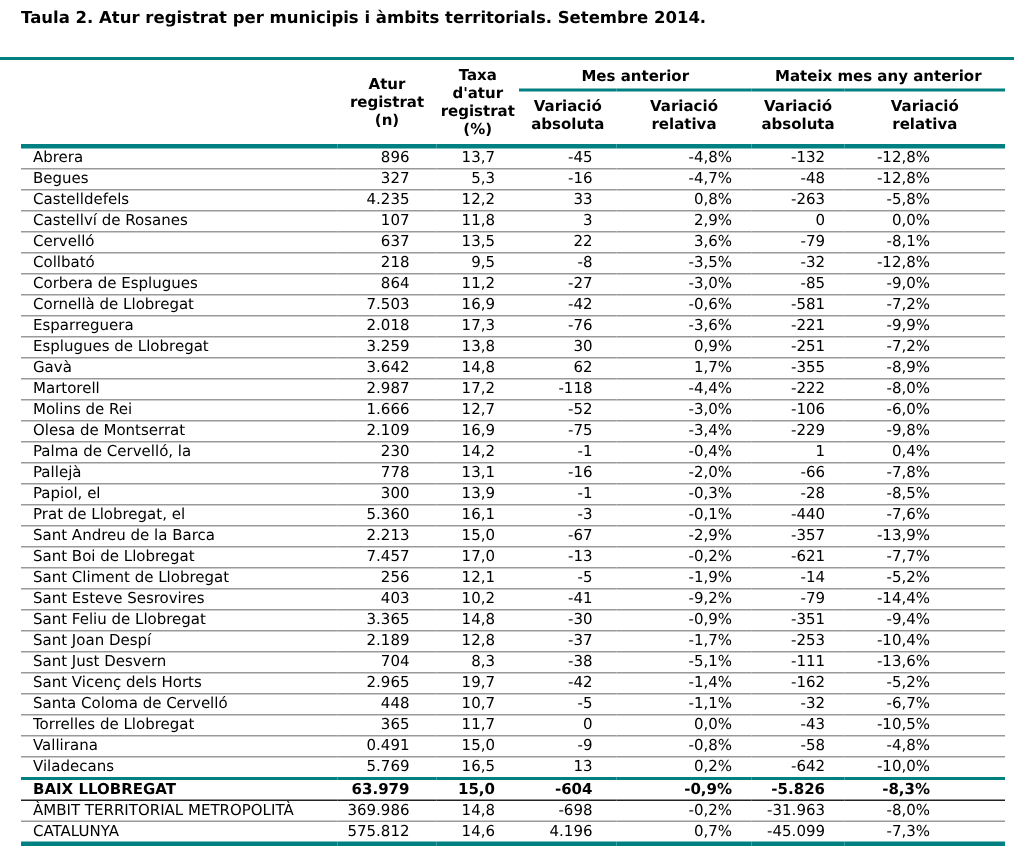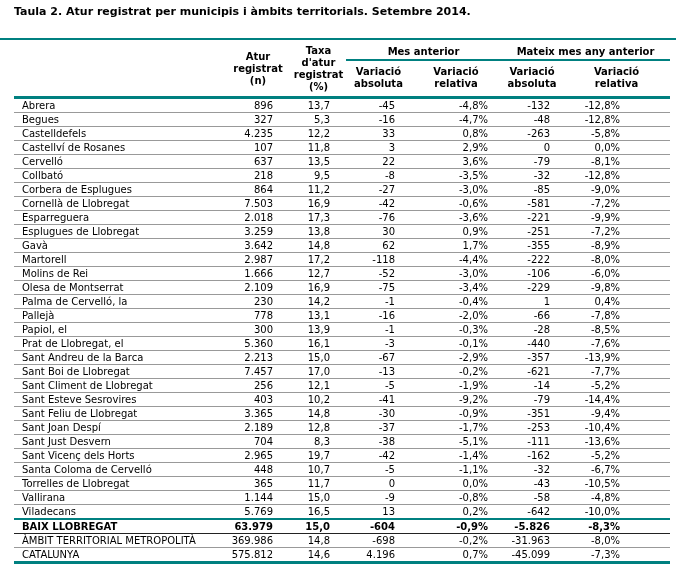--- a/index.html
+++ b/index.html
@@ -358,21 +358,21 @@
     <td class="c-name">Torrelles de Llobregat</td>
     <td class="c-num c-atur">365</td>
     <td class="c-num c-taxa">11,7</td>
     <td class="c-num c-abs1">0</td>
     <td class="c-num c-rel1">0,0%</td>
     <td class="c-num c-abs2">-43</td>
     <td class="c-num c-rel2">-10,5%</td>
   </tr>
         <tr>
     <td class="c-name">Vallirana</td>
-    <td class="c-num c-atur">1.144</td>
+    <td class="c-num c-atur">0.491</td>
     <td class="c-num c-taxa">15,0</td>
     <td class="c-num c-abs1">-9</td>
     <td class="c-num c-rel1">-0,8%</td>
     <td class="c-num c-abs2">-58</td>
     <td class="c-num c-rel2">-4,8%</td>
   </tr>
         <tr>
     <td class="c-name">Viladecans</td>
     <td class="c-num c-atur">5.769</td>
     <td class="c-num c-taxa">16,5</td>

